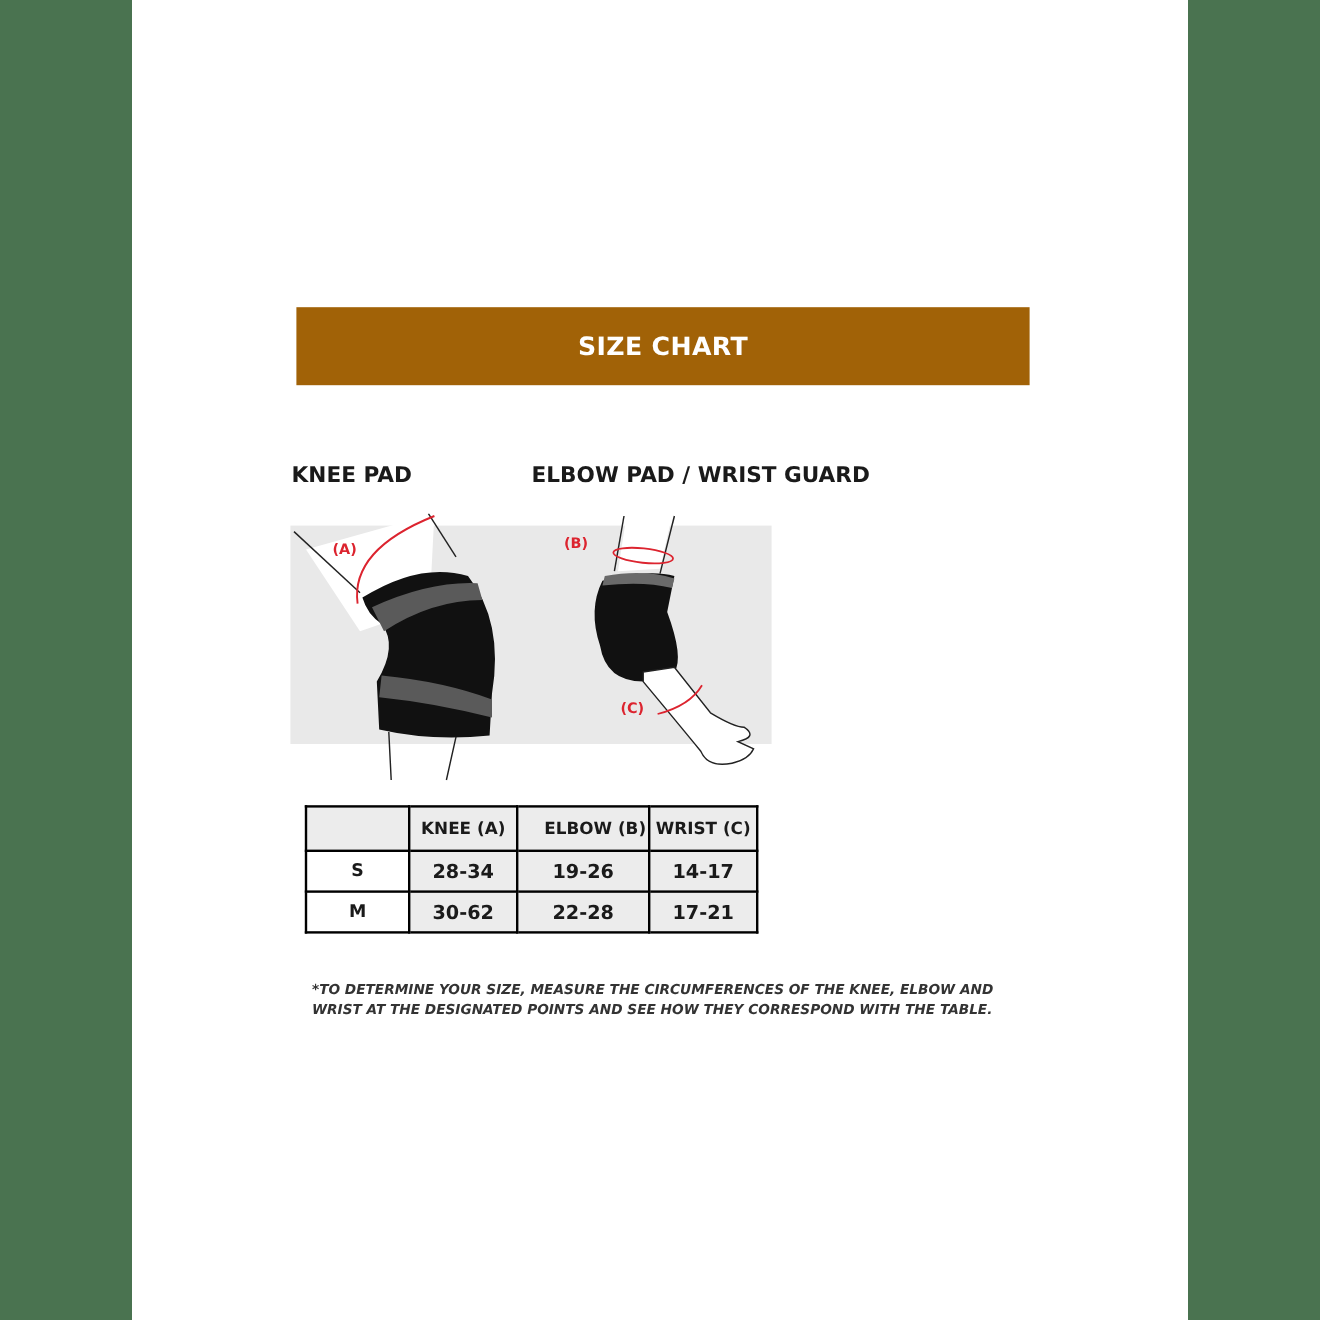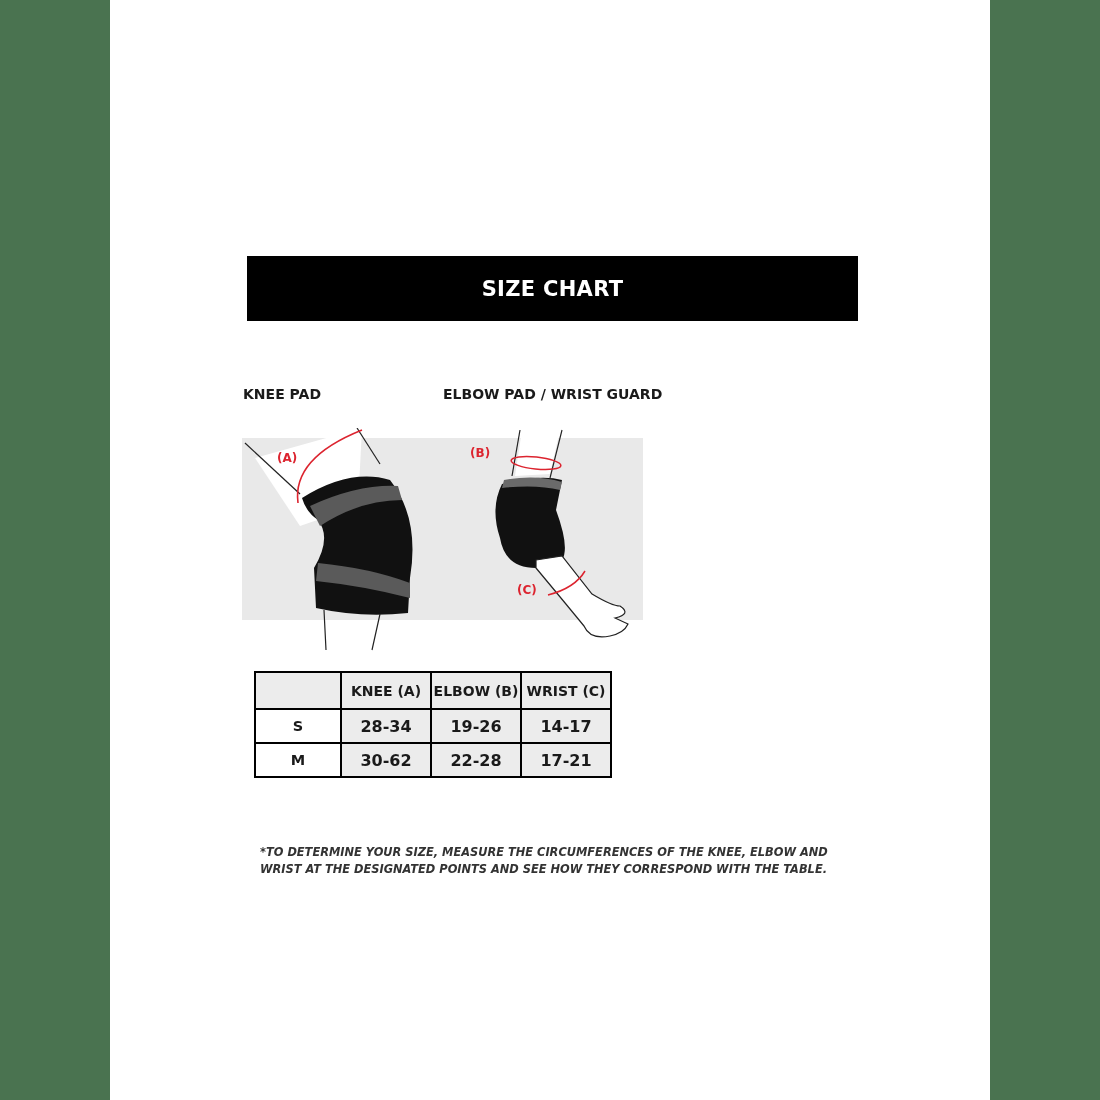--- a/index.html
+++ b/index.html
@@ -11,34 +11,34 @@
       font-family: "DejaVu Sans", "Liberation Sans", sans-serif;
     }
     .page {
       position: absolute; left: 110px; top: 0;
       width: 880px; height: 1100px;
       background: #ffffff;
     }
     .banner {
       position: absolute; left: 137px; top: 256px;
       width: 611px; height: 65px;
-      background: #000000;
+      background: #a16207;
       color: #ffffff;
       display: flex; align-items: center; justify-content: center;
       font-size: 21px; font-weight: bold; letter-spacing: 0.3px;
     }
     .note {
       position: absolute; left: 137px; top: 333px; width: 625px;
       text-align: center;
       font-size: 13.4px; color: #222;
       letter-spacing: 0.1px;
     }
     .section-label {
       position: absolute; top: 386px;
-      font-size: 14px; font-weight: bold; color: #1a1a1a;
+      font-size: 18px; font-weight: bold; color: #1a1a1a;
     }
     .illus {
       position: absolute; left: 130px; top: 428px;
       width: 405px; height: 225px;
     }
     .tbl {
       position: absolute; left: 144px; top: 671px;
       border-collapse: collapse;
     }
     .tbl td, .tbl th {
@@ -48,24 +48,24 @@
       padding: 0;
     }
     .tbl th {
       background: #ececec;
       height: 35px;
       font-size: 14px; font-weight: bold;
     }
     .tbl td { height: 32px; font-size: 16px; font-weight: bold; background: #ececec; }
     .tbl td.size { background: #ffffff; font-size: 14.5px; width: 84px; }
     .tbl .c1 { width: 88px; }
-    .tbl .c2 { width: 88px; }
+    .tbl .c2 { width: 88px; padding-left: 20px; }
     .tbl .c3 { width: 88px; }
     .footnote {
-      position: absolute; left: 150px; top: 844px; width: 580px;
+      position: absolute; left: 150px; top: 816px; width: 580px;
       font-size: 11.4px; font-style: italic; font-weight: bold; color: #333;
       line-height: 17px;
     }
   </style>
 </head>
 <body>
 
 <div class="page">
 
   <div class="banner">

